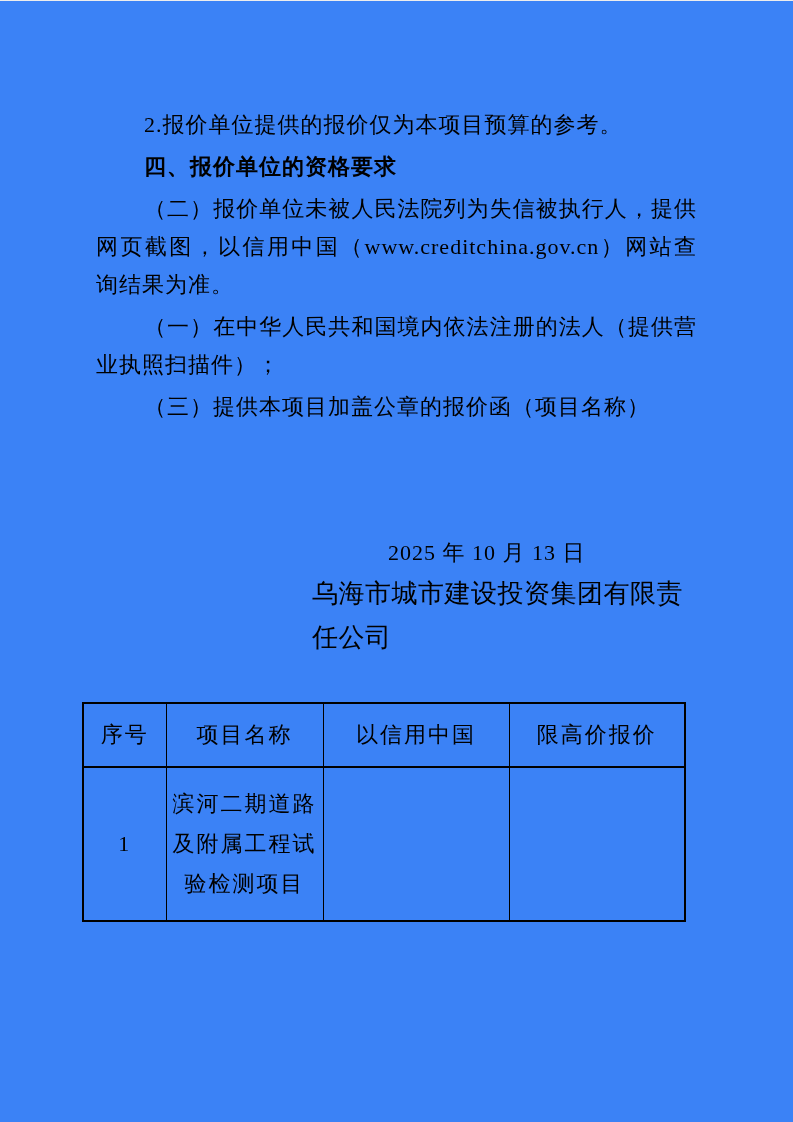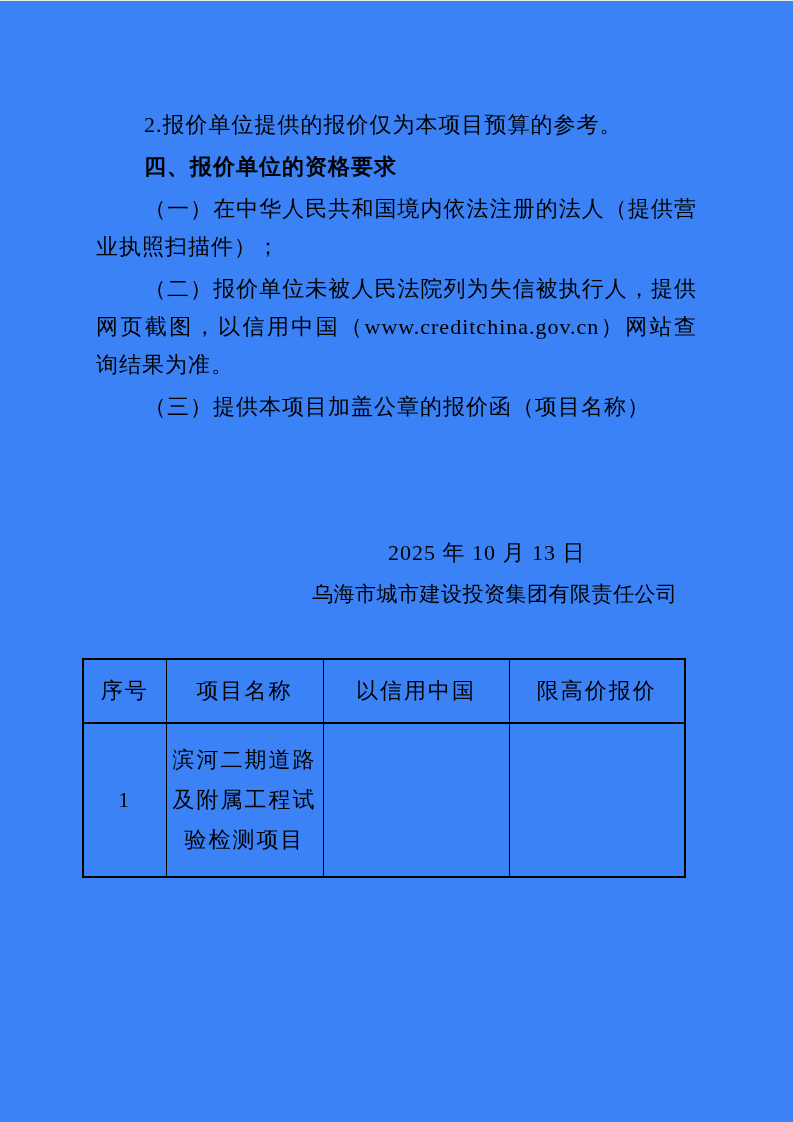--- a/index.html
+++ b/index.html
@@ -40,21 +40,21 @@
     font-size: 22px;
   }
   .sig-date {
     line-height: 38px;
     margin-left: 292px;
     letter-spacing: 1px;
   }
   .sig-company {
     line-height: 44px;
     margin-left: 216px;
-    font-size: 21px;
+    font-size: 26px;
     letter-spacing: 0.5px;
   }
   .table-title {
     margin-top: 86px;
     text-align: center;
     font-family: "Liberation Sans", sans-serif;
     font-weight: bold;
     font-size: 23px;
     line-height: 38px;
     letter-spacing: 1px;
@@ -95,23 +95,23 @@
 </head>
 <body>
 
 <div class="page">
   <div class="content">
 
     <p class="para">2.报价单位提供的报价仅为本项目预算的参考。</p>
 
     <p class="section-heading">四、报价单位的资格要求</p>
 
+    <p class="para">（二）报价单位未被人民法院列为失信被执行人，提供网页截图，以信用中国（www.creditchina.gov.cn）网站查询结果为准。</p>
+
     <p class="para">（一）在中华人民共和国境内依法注册的法人（提供营业执照扫描件）；</p>
-
-    <p class="para">（二）报价单位未被人民法院列为失信被执行人，提供网页截图，以信用中国（www.creditchina.gov.cn）网站查询结果为准。</p>
 
     <p class="para">（三）提供本项目加盖公章的报价函（项目名称）</p>
 
     <div class="signature-block">
       <div class="sig-date">2025 年 10 月 13 日</div>
       <div class="sig-company">乌海市城市建设投资集团有限责任公司</div>
     </div>
 
 
     <table class="quote-table">

